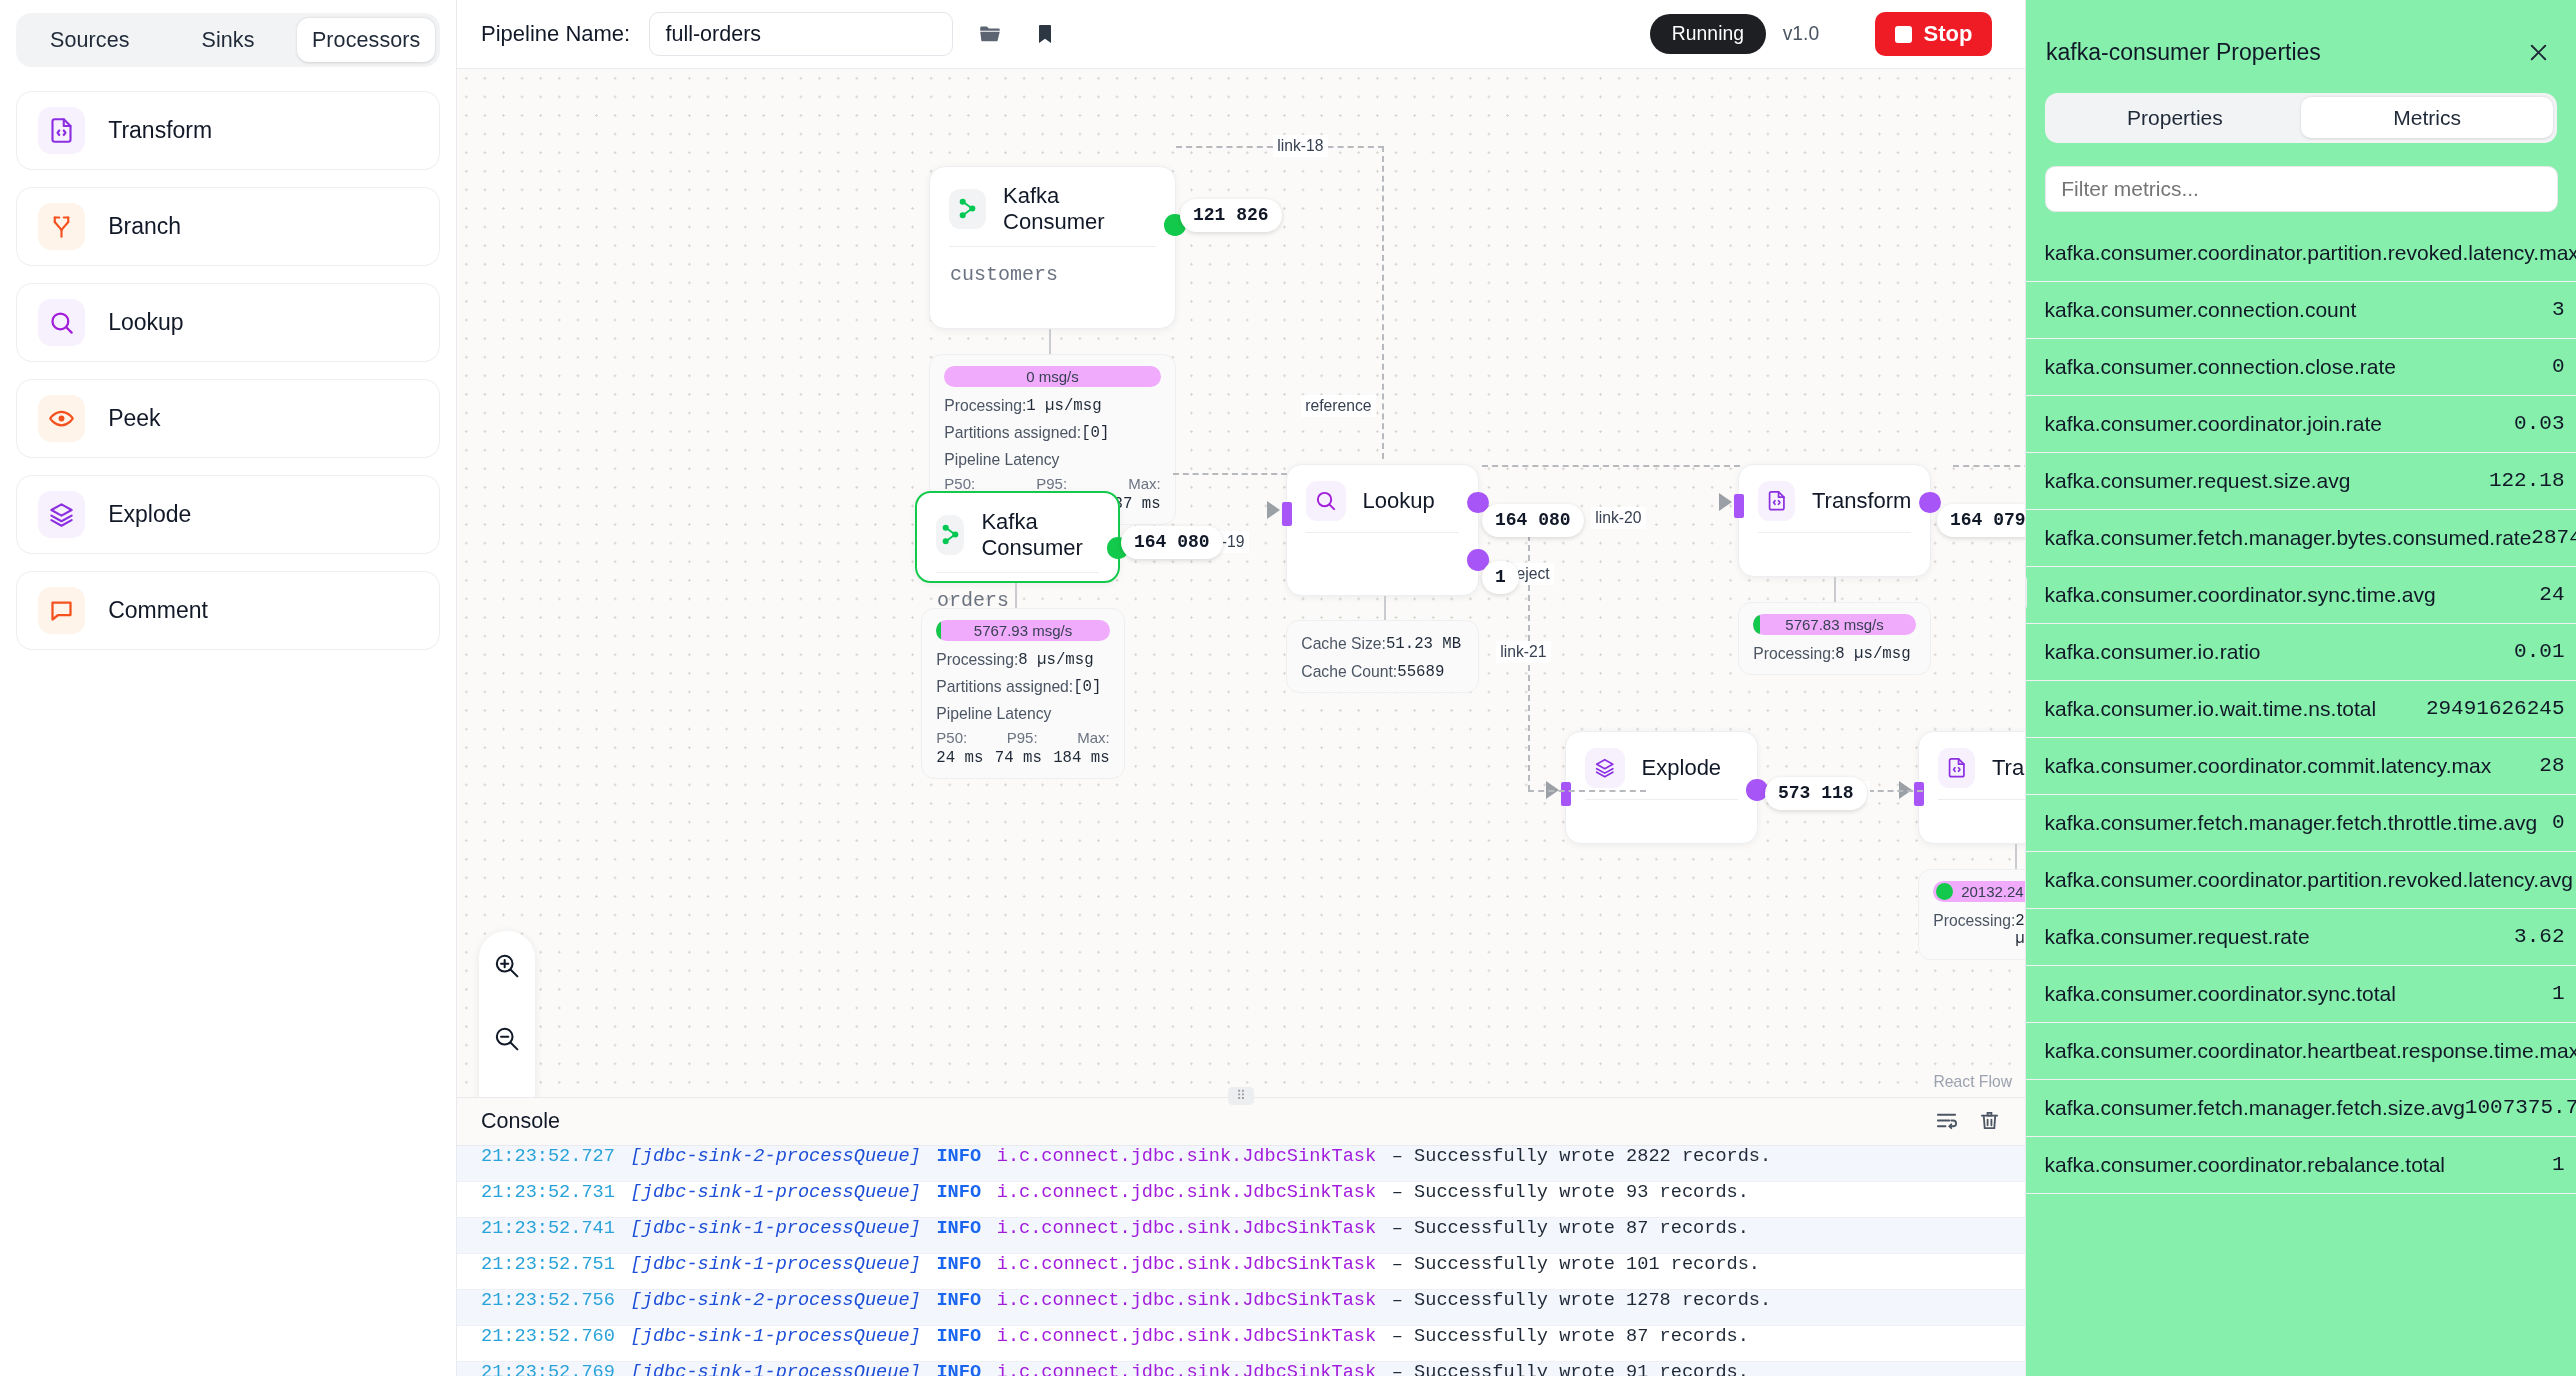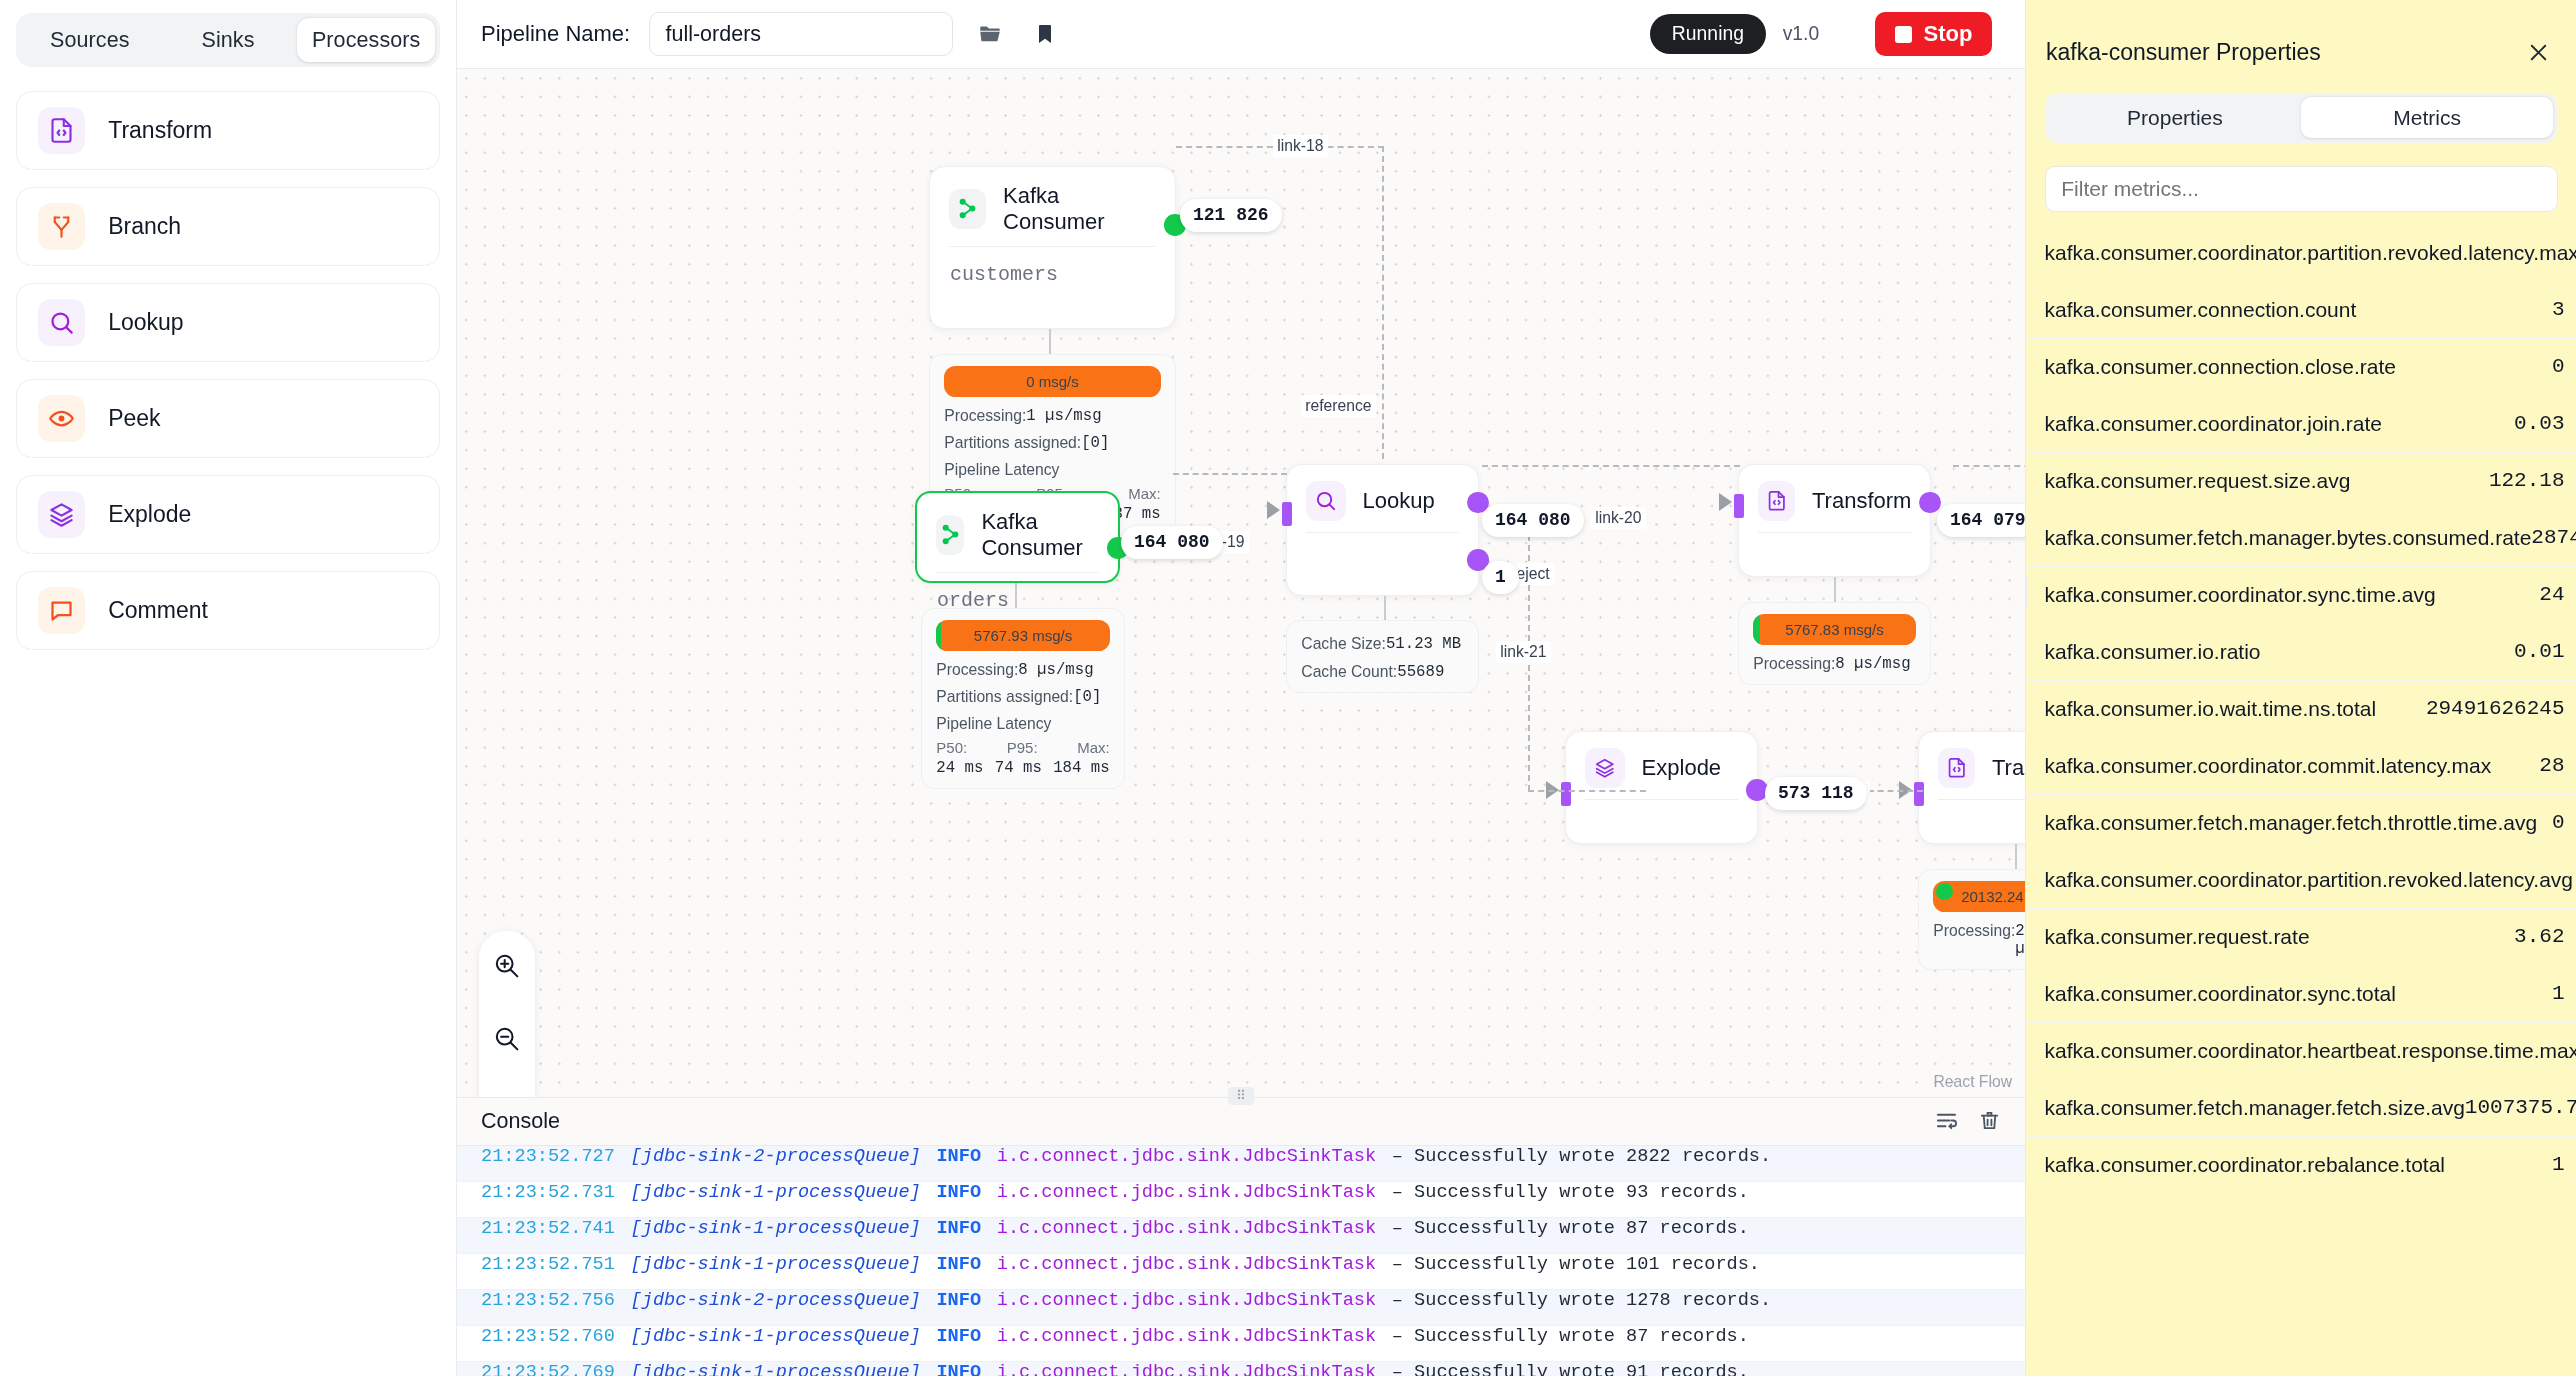--- a/index.html
+++ b/index.html
@@ -98,21 +98,21 @@
   .node-sub {
     padding: 15.7px 20px 0 20px; font-size: 20px; color: #6b7280;
     font-family: "Liberation Mono", monospace;
   }
 
   .stats {
     position: absolute; background: #fafafa; border: 1.4px solid #eeeff1;
     border-radius: 13px; padding: 11.4px 14.3px;
   }
   .meter {
-    height: 31px; border-radius: 11.4px; background: #f97316; position: relative;
+    height: 21px; border-radius: 11.4px; background: #f0abfc; position: relative;
     display: flex; align-items: center; justify-content: center; overflow: hidden;
   }
   .meter .fill { position: absolute; left: 0; top: 0; bottom: 0; border-radius: 11.4px; }
   .meter .txt { position: relative; font-size: 15px; color: #374151; z-index: 2; }
   .meter .dot { position: absolute; left: 2.9px; top: 2.1px; width: 17px; height: 17px; border-radius: 50%; z-index: 3;}
   .stat-row { display: flex; justify-content: flex-start; font-size: 15.7px; color: #4b5563; margin-top: 9.3px; }
   .stat-row .v { font-family: "Liberation Mono", monospace; color: #1f2937; }
   .stat-single { font-size: 15.7px; color: #4b5563; margin-top: 9.3px; }
   .lat-grid { display: flex; justify-content: space-between; margin-top: 5.7px; font-size: 15px; color: #6b7280; }
   .lat-vals { display: flex; justify-content: space-between; margin-top: 2.9px; font-size: 15.7px;
@@ -170,21 +170,21 @@
   }
   .log-row.alt { background: #f3f7fd; }
   .lg-time { color: #29a3d9; }
   .lg-thread { color: #1d4ed8; font-style: italic; }
   .lg-level { color: #1a66f0; font-weight: bold; }
   .lg-logger { color: #a21ddb; }
   .lg-msg { color: #1f2937; }
 
   
   .rightpanel {
-    width: 551px; flex: 0 0 551px; height: 1376px; background: #fef9c3;
+    width: 551px; flex: 0 0 551px; height: 1376px; background: #86efac;
     border-left: 1.4px solid #e8eaed; position: relative; overflow: hidden;
   }
   .rp-head { display: flex; align-items: center; padding: 37px 21.5px 0 20px; }
   .rp-title { font-size: 23px; color: #111827; }
   .rp-close { margin-left: auto; width: 31.5px; height: 31.5px; display:flex; align-items:center; justify-content:center; cursor:pointer; }
   .rp-tabs {
     margin: 24px 18.6px 0 18.6px; height: 50px; background: #f1f3f5; border-radius: 13px;
     display: flex; padding: 4.3px;
   }
   .rp-tab {

